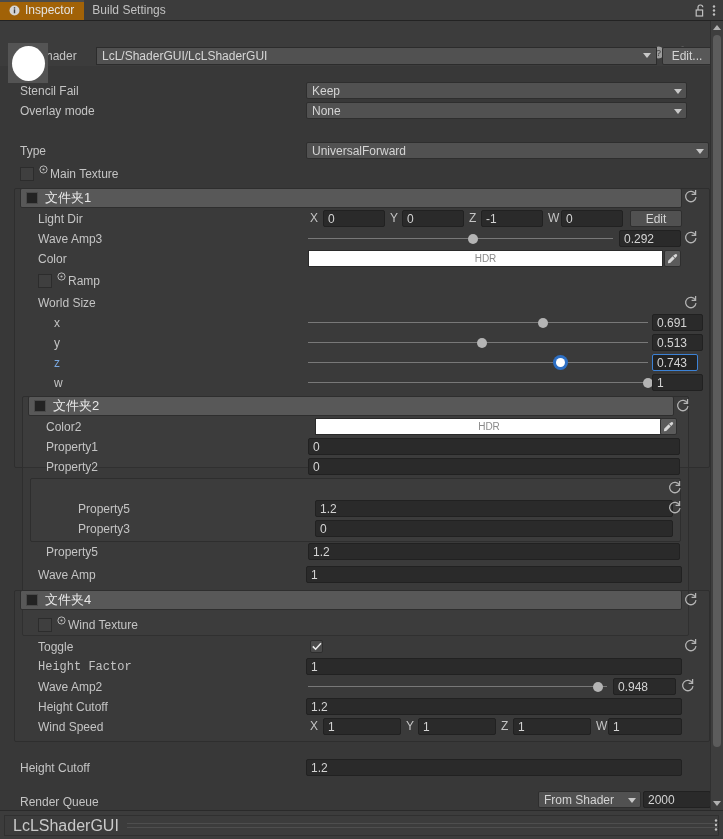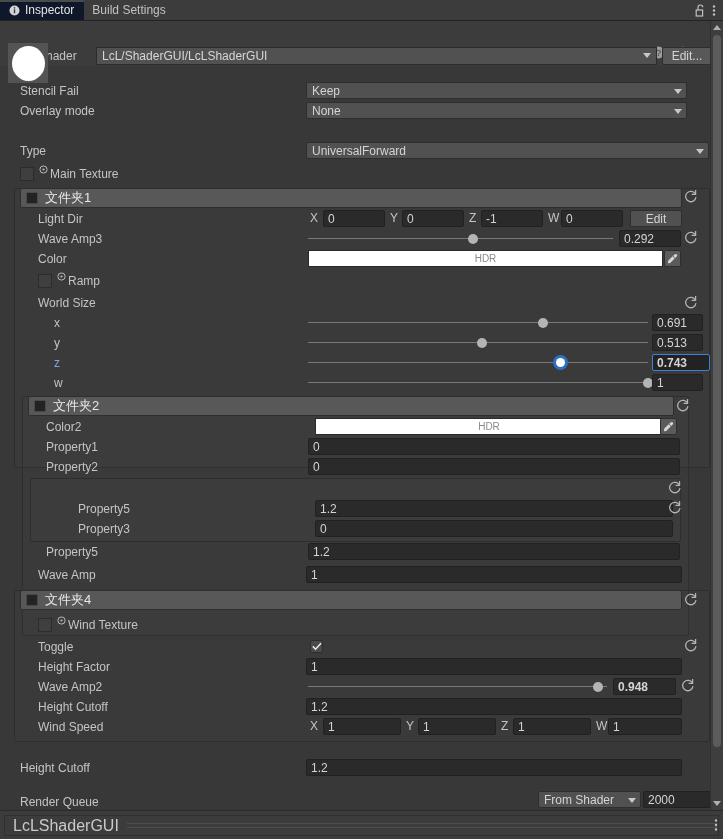--- a/index.html
+++ b/index.html
@@ -27,21 +27,21 @@
   }
   .tab {
     display: flex; align-items: center;
     padding: 0 10px 0 8px;
     font-size: 12px;
     color: #c2c2c2;
     gap: 5px;
     position: relative;
   }
   .tab.active {
-    background: #0f172a;
+    background: #a16207;
     color: #e4e4e4;
   }
   .tab.active::after {
     content: "";
     position: absolute; left: 0; right: 0; top: 0; height: 2px;
     background: #4b4b4b;
   }
   .tab .tabicon {
     width: 12px; height: 12px;
     display: inline-flex; align-items: center; justify-content: center;
@@ -497,21 +497,21 @@
   </div>
   <div class="numfield" style="left:652px; top:265px; width:51px;">
       <span>0.513</span>
     </div>
 
   <div class="lbl blue" style="left:54px; top:284px;">z</div>
   <div class="slider" style="left:308px; top:285px; width:340px;">
     <div class="track"></div>
     <div class="knob active" style="left:74.3%;"></div>
   </div>
-  <div class="numfield focused" style="left:652px; top:285px; width:58px;font-weight:bold;">
+  <div class="numfield focused" style="left:652px; top:285px; width:46px;">
       <span>0.743</span>
     </div>
 
   <div class="lbl" style="left:54px; top:304px;">w</div>
   <div class="slider" style="left:308px; top:305px; width:340px;">
     <div class="track"></div>
     <div class="knob" style="left:100%;"></div>
   </div>
   <div class="numfield" style="left:652px; top:305px; width:51px;">
       <span>1</span>
@@ -611,31 +611,31 @@
         <path d="M0.8 4.4L3.6 7.2 9 1.3" fill="none" stroke="#e8e8e8" stroke-width="1.6"></path>
       </svg>
   </div>
   <span class="reseticon" style="left:684px; top:569px;">
     <svg width="14" height="15" viewBox="0 0 14 15">
         <path d="M11.5 5.2A5.2 5.2 0 1 0 12 8.2" fill="none" stroke="#b4b4b4" stroke-width="1.25"></path>
         <path d="M11.6 1.1V5.3H7.6" fill="none" stroke="#b4b4b4" stroke-width="1.25"></path>
       </svg>
   </span>
 
-  <div class="lbl" style="left:38px; top:588px;">Height Factor</div>
+  <div class="lbl" style="left:38px; top:588px;font-family:Liberation Mono, monospace;">Height Factor</div>
   <div class="numfield" style="left:306px; top:589px; width:376px;">
       <span>1</span>
     </div>
 
   <div class="lbl" style="left:38px; top:608px;">Wave Amp2</div>
   <div class="slider" style="left:308px; top:609px; width:299px;">
     <div class="track"></div>
     <div class="knob" style="left:97%;"></div>
   </div>
-  <div class="numfield" style="left:613px; top:609px; width:63px;font-weight:bold;">
+  <div class="numfield" style="left:613px; top:609px; width:63px;">
       <span>0.948</span>
     </div>
   <span class="reseticon" style="left:681px; top:609px;">
     <svg width="14" height="15" viewBox="0 0 14 15">
         <path d="M11.5 5.2A5.2 5.2 0 1 0 12 8.2" fill="none" stroke="#b4b4b4" stroke-width="1.25"></path>
         <path d="M11.6 1.1V5.3H7.6" fill="none" stroke="#b4b4b4" stroke-width="1.25"></path>
       </svg>
   </span>
 
   <div class="lbl" style="left:38px; top:628px;">Height Cutoff</div>

